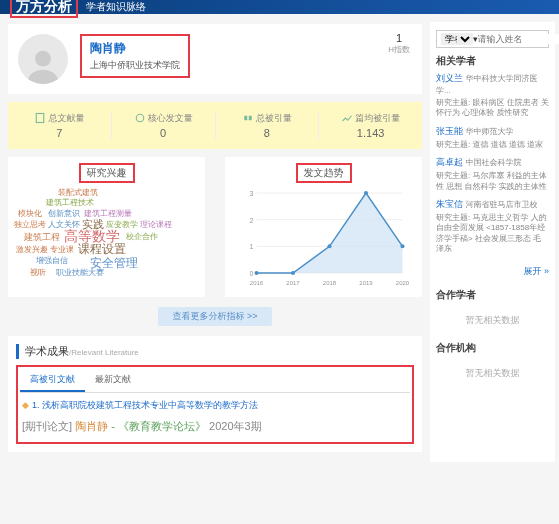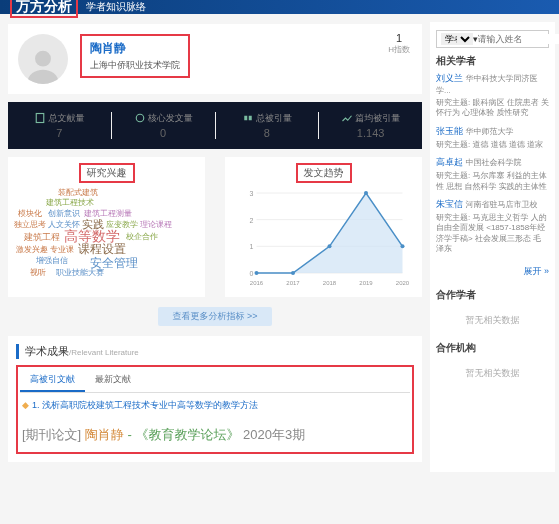--- a/index.html
+++ b/index.html
@@ -12,21 +12,21 @@
 .right{width:125px;padding:8px 6px;background:#fff;margin:8px 4px 0 0;font-size:9px}
 .prof{background:#fff;padding:10px;display:flex;align-items:flex-start;position:relative}
 .avatar{width:50px;height:50px;border-radius:50%;background:#e8e8e8;margin-right:12px;display:flex;align-items:flex-end;justify-content:center;overflow:hidden}
 .avatar svg{width:38px;height:38px}
 .pinfo{border:2px solid #e63946;padding:4px 8px}
 .pname{color:#1a6bc7;font-size:12px;font-weight:bold}
 .paff{font-size:9px;color:#555;margin-top:2px}
 .hidx{position:absolute;right:12px;top:8px;text-align:center}
 .hidx-n{font-size:11px}
 .hidx-l{font-size:8px;color:#999}
-.stats{background:#0f172a;margin-top:8px;display:flex;padding:10px 0}
+.stats{background:#fef9c3;margin-top:8px;display:flex;padding:10px 0}
 .stat{flex:1;text-align:center;border-right:1px solid #eee}
 .stat:last-child{border:none}
 .stat-l{font-size:9px;color:#888}
 .stat-v{font-size:11px;color:#666;margin-top:2px}
 .stat-i{display:inline-block;width:12px;height:12px;vertical-align:middle;margin-right:2px}
 .charts{display:flex;margin-top:8px;gap:20px}
 .chart{flex:1;background:#fff;padding:6px;height:140px;position:relative}
 .chart-t{text-align:center;font-size:10px;color:#555;border:2px solid #e63946;display:inline-block;padding:1px 6px;margin-bottom:4px}
 .chart-tw{text-align:center}
 .wc{position:relative;height:100px;overflow:hidden}
@@ -37,21 +37,21 @@
 .more-b{background:#d9e8f7;color:#5a8fc7;padding:3px 14px;font-size:9px;border-radius:2px;display:inline-block}
 .lit{background:#fff;padding:8px;margin-top:4px}
 .lit-h{font-size:11px;color:#333;border-left:3px solid #1a6bc7;padding-left:6px;margin-bottom:6px}
 .lit-h-en{color:#aaa;font-size:8px}
 .tabs{border:2px solid #e63946;padding:2px}
 .tabs-in{display:flex;border-bottom:1px solid #ddd}
 .tab{padding:4px 10px;font-size:9px;color:#666}
 .tab.act{color:#1a6bc7;border-bottom:2px solid #1a6bc7}
 .art{padding:6px 2px}
 .art-t{color:#1a6bc7;font-size:9px}
-.art-m{font-size:13px;color:#888;margin-top:14px}
+.art-m{font-size:11px;color:#888;margin-top:7px}
 .art-m .au{color:#d48a3a}
 .art-m .jn{color:#5aa05a}
 .sec-h{font-size:10px;color:#444;margin:6px 0 4px;font-weight:bold}
 .srch{border:1px solid #ccc;padding:2px 4px;font-size:9px;display:flex;align-items:center;margin-bottom:6px}
 .srch select{border:none;font-size:9px;width:32px}
 .srch input{border:none;flex:1;font-size:9px;outline:none}
 .rs-n{color:#1a6bc7;font-size:9px}
 .rs-a{color:#888;font-size:8px}
 .rs-t{color:#888;font-size:8px;margin:2px 0 6px;line-height:1.3}
 .nd{color:#aaa;text-align:center;padding:8px 0;font-size:9px}

